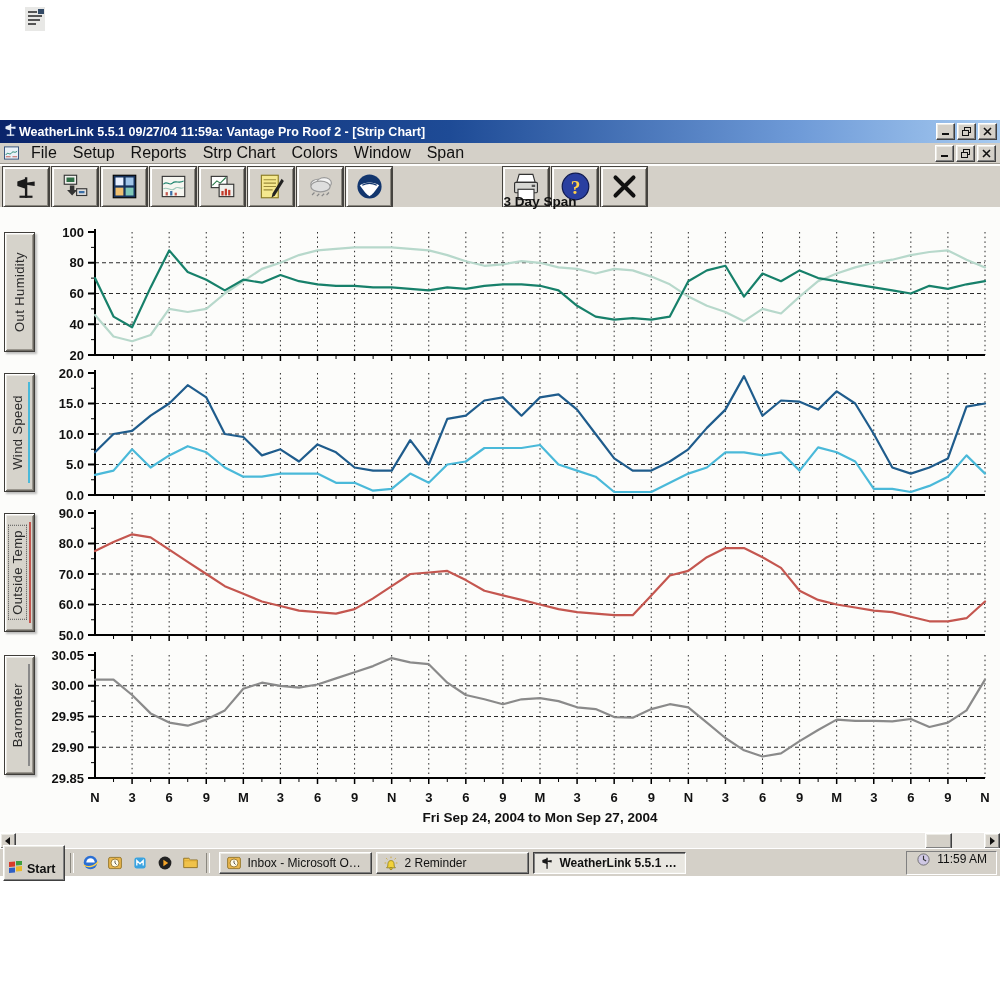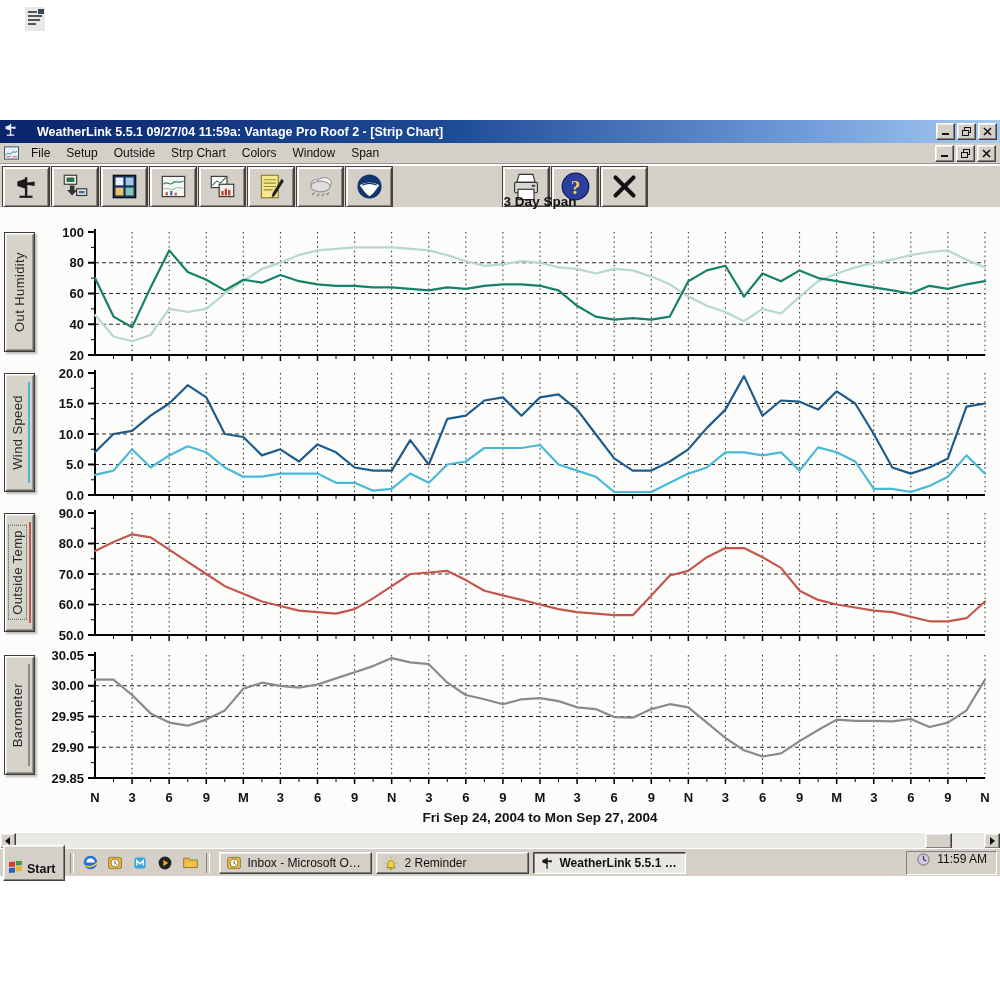--- a/index.html
+++ b/index.html
@@ -4,28 +4,28 @@
 <style>
   html,body{margin:0;padding:0}
   body{width:1000px;height:1000px;position:relative;overflow:hidden;background:#fff;
        font-family:"Liberation Sans",sans-serif;-webkit-font-smoothing:antialiased}
   .abs{position:absolute}
 
   
   #titlebar{left:0;top:120px;width:1000px;height:23px;
     background:linear-gradient(90deg,#0a246a 0%,#1e4b96 45%,#6f9bd8 80%,#a6caf0 100%);
     display:flex;align-items:center;padding:0 3px;box-sizing:border-box}
-  #window-title{color:#fff;font-weight:bold;font-size:12.5px;margin-left:19px;white-space:nowrap}
+  #window-title{color:#fff;font-weight:bold;font-size:12.5px;margin-left:1px;white-space:nowrap}
   .win-controls{margin-left:auto;display:flex;gap:2px;align-items:center}
   .wbtn{width:17px;height:15px;background:#d4d0c8;border:1px solid;border-color:#fff #404040 #404040 #fff;
     box-shadow:inset -1px -1px 0 #808080,inset 1px 1px 0 #ecebe5;
     display:flex;align-items:center;justify-content:center}
   #menubar{left:0;top:143px;width:1000px;height:21px;background:#d4d0c8;display:flex;align-items:center;
     padding:0 4px;box-sizing:border-box;border-bottom:1px solid #9a968e}
-  .menu-item{font-size:12px;color:#111;padding:2px 8px;cursor:default}
+  .menu-item{font-size:16px;color:#111;padding:2px 8px;cursor:default}
   #mdi-icon{margin-right:4px;display:flex}
   #toolbar{left:0;top:165px;width:1000px;height:42px;background:#d4d0c8;border-top:1px solid #fdfdfb;
     display:flex;align-items:center;box-sizing:border-box}
   .tbtn{width:44px;height:38px;margin-left:3px;background:#d4d0c8;
     border:1px solid;border-color:#f6f5f1 #45433f #45433f #f6f5f1;
     box-shadow:0 0 0 1px #45433f,inset 1px 1px 0 #fff,inset -1px -1px 0 #8a877f;
     display:flex;align-items:center;justify-content:center}
   #toolbar-actions{margin-left:108px;display:flex}
 
   
@@ -114,21 +114,21 @@
   <span id="mdi-icon">
     <svg width="15" height="14" viewBox="0 0 16 14">
         <rect x="0.5" y="0.5" width="15" height="13" fill="#e9f0f7" stroke="#33507a"></rect>
         <path d="M2 9c2-4 4 1 6-2s3 1 6-2" stroke="#17806a" fill="none"></path>
         <path d="M2 11h5M9 11h5" stroke="#c4564f"></path>
       </svg>
   </span>
   <span id="menu-items" style="display:flex">
       <span class="menu-item">File</span>
       <span class="menu-item">Setup</span>
-      <span class="menu-item">Outside</span>
+      <span class="menu-item">Reports</span>
       <span class="menu-item">Strp Chart</span>
       <span class="menu-item">Colors</span>
       <span class="menu-item">Window</span>
       <span class="menu-item">Span</span>
     </span>
   <span class="win-controls">
     <span class="wbtn">
         <svg width="10" height="9">
           <rect x="1" y="6" width="7" height="2" fill="#111"></rect>
         </svg>

